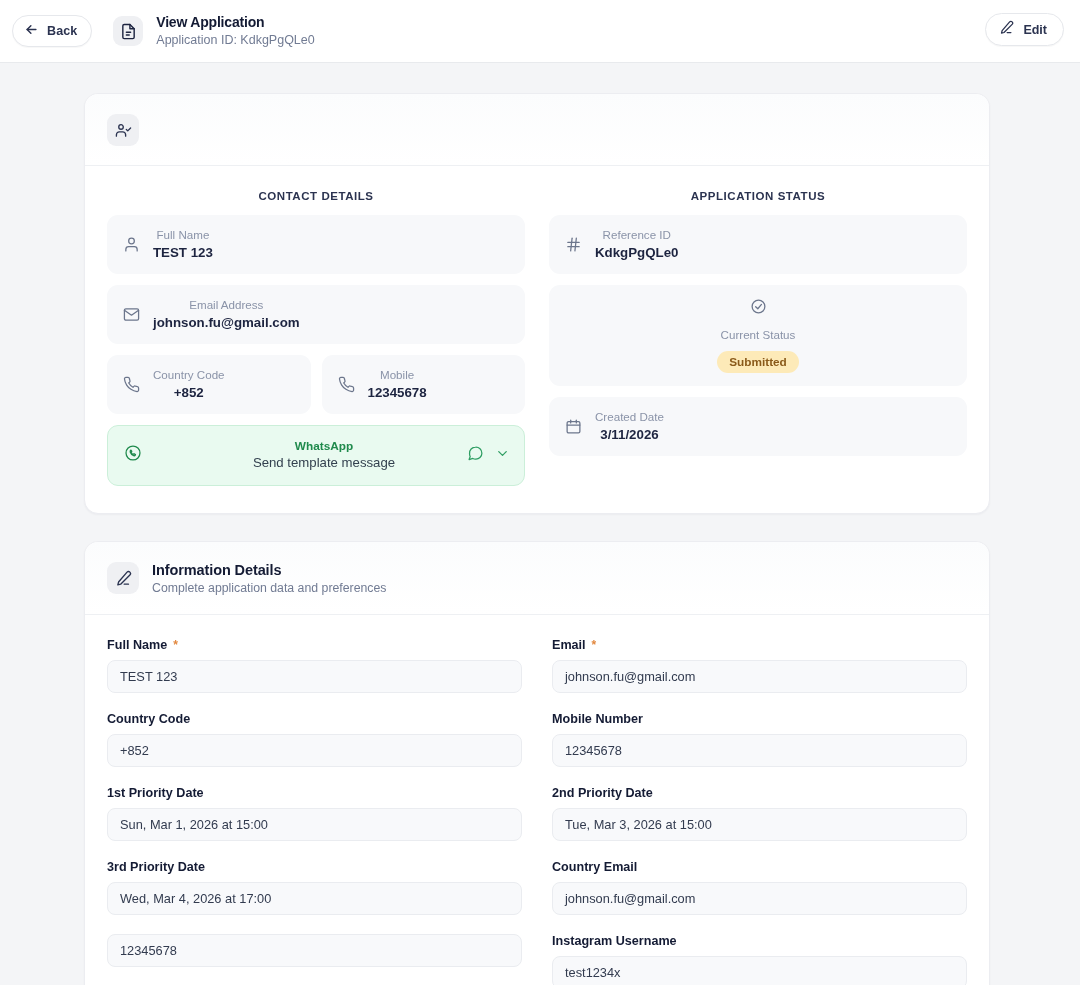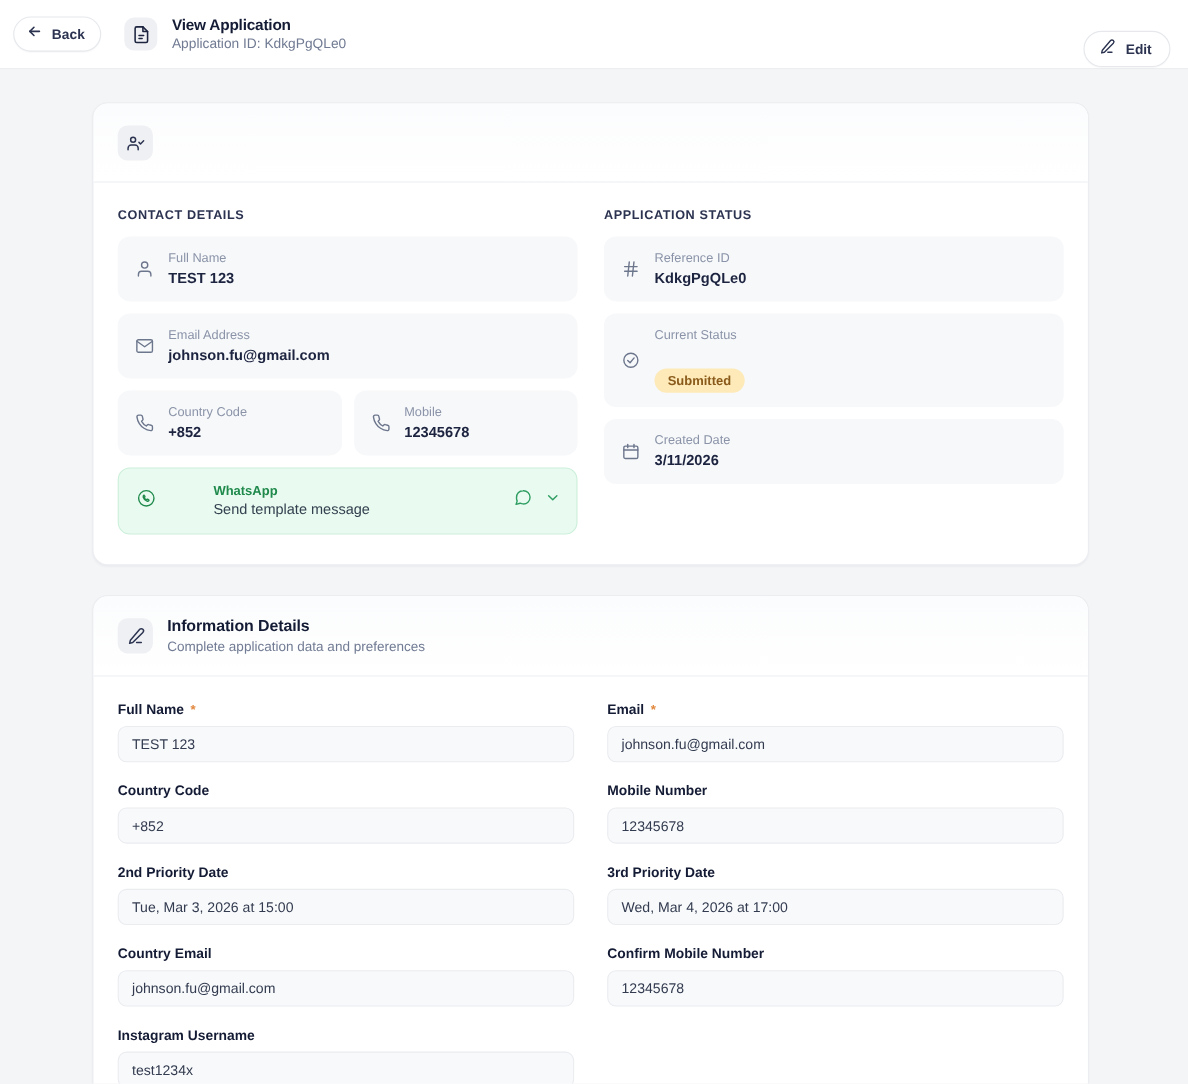--- a/index.html
+++ b/index.html
@@ -63,21 +63,21 @@
   }
   .page-sub {
     font-size: 12.5px;
     color: #717b93;
     margin-top: 3px;
   }
 
   .edit-btn {
     position: absolute;
     right: 16px;
-    top: 28px;
+    top: 13px;
     display: flex;
     align-items: center;
     gap: 9px;
     height: 33px;
     padding: 0 16px 0 13px;
     border: 1px solid #e6e8ec;
     border-radius: 17px;
     background: #ffffff;
     cursor: pointer;
     box-shadow: 0 1px 1px rgba(16,24,40,0.03);
@@ -130,20 +130,21 @@
     font-size: 12.3px;
     color: #717b93;
     margin-top: 3px;
   }
 
   
   .applicant-body {
     display: flex;
     gap: 24px;
     padding: 24px 22px 27px 22px;
+    text-align: center;
   }
   .col { flex: 1; min-width: 0; }
 
   .col-title {
     font-size: 11.5px;
     font-weight: 700;
     color: #2b3350;
     letter-spacing: .55px;
     margin-bottom: 13px;
   }
@@ -167,30 +168,30 @@
   }
   .tile-value {
     font-size: 13.3px;
     font-weight: 700;
     color: #1d2440;
   }
 
   .tile-row { display: flex; gap: 11px; }
   .tile-row .info-tile { flex: 1; margin-bottom: 11px; }
 
-  .status-tile { min-height: 66px; }
+  .status-tile { min-height: 66px; flex-direction: column; }
   .badge {
     display: inline-block;
     background: #fdeab8;
     color: #8a5a1a;
     font-size: 11.8px;
     font-weight: 700;
     border-radius: 11px;
     padding: 4px 12px;
-    margin-top: 20px;
+    margin-top: 6px;
   }
 
   
   .wa-tile {
     background: #e9faf0;
     border: 1px solid #cbefd9;
     border-radius: 11px;
     display: flex;
     align-items: center;
     gap: 13px;
@@ -465,40 +466,43 @@
           <div class="field-input">+852</div>
         </div>
         <div>
           <div class="field-label">
             <span>Mobile Number</span>
           </div>
           <div class="field-input">12345678</div>
         </div>
         <div>
           <div class="field-label">
+            <span>1st Priority Date</span>
+          </div>
+          <div class="field-input">Sun, Mar 1, 2026 at 15:00</div>
+        </div>
+        <div>
+          <div class="field-label">
             <span>2nd Priority Date</span>
           </div>
           <div class="field-input">Tue, Mar 3, 2026 at 15:00</div>
         </div>
         <div>
           <div class="field-label">
             <span>3rd Priority Date</span>
           </div>
           <div class="field-input">Wed, Mar 4, 2026 at 17:00</div>
         </div>
         <div>
           <div class="field-label">
             <span>Country Email</span>
           </div>
           <div class="field-input">johnson.fu@gmail.com</div>
         </div>
         <div>
-          <div class="field-label">
-            <span>Confirm Mobile Number</span>
-          </div>
           <div class="field-input">12345678</div>
         </div>
         <div>
           <div class="field-label">
             <span>Instagram Username</span>
           </div>
           <div class="field-input">test1234x</div>
         </div>
       </div>
   </div>

